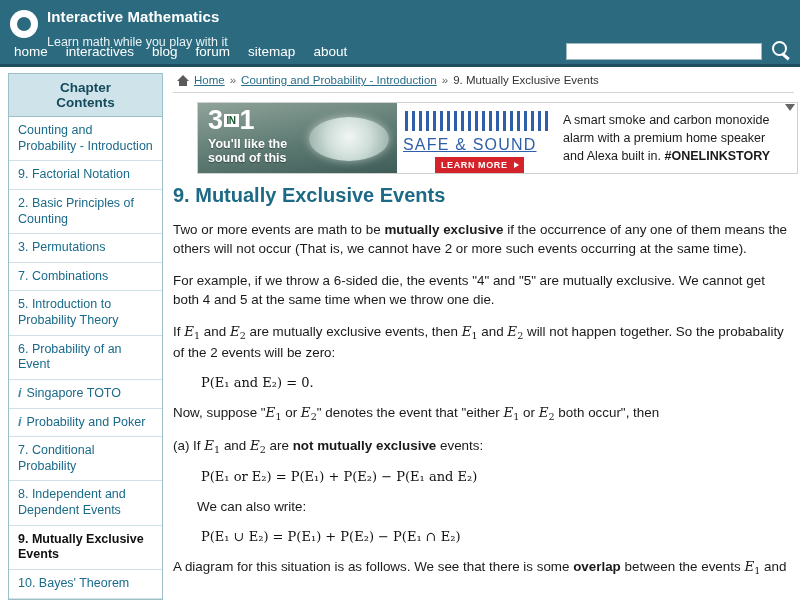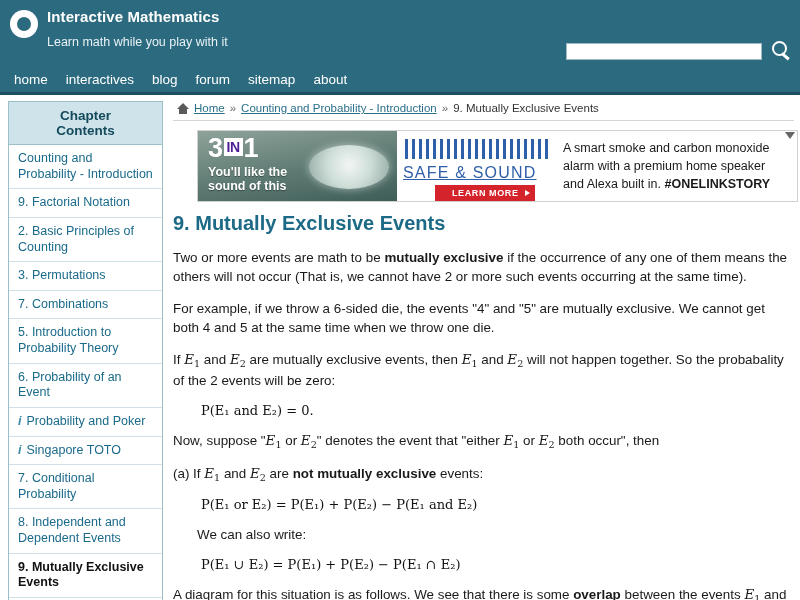--- a/index.html
+++ b/index.html
@@ -10,21 +10,21 @@
     background: #ffffff;
     font-family: "Liberation Sans", sans-serif;
     font-size: 13px;
     color: #222;
   }
 
   
   .header {
     background: #2b6a7f;
     color: #ffffff;
-    height: 92px;
+    height: 64px;
     position: relative;
   }
   .brand {
     display: flex;
     align-items: flex-start;
     padding: 8px 0 0 10px;
     gap: 9px;
   }
   .logo {
     width: 28px; height: 28px;
@@ -230,22 +230,22 @@
     position: absolute;
     left: 10px; top: 2px;
     font-size: 27px;
     font-weight: bold;
     letter-spacing: -0.5px;
     color: #ffffff;
   }
   .ad-3in1 .inbox {
     display: inline-block;
     background: #ffffff;
-    color: #4c1d95;
-    font-size: 14px;
+    color: #14532d;
+    font-size: 10px;
     padding: 1px 3px;
     vertical-align: 5px;
     margin: 0 1px;
   }
   .ad-sub {
     position: absolute;
     left: 10px; top: 34px;
     font-size: 12.5px;
     font-weight: bold;
     line-height: 1.15;
@@ -283,21 +283,21 @@
     text-decoration: underline;
   }
   .ad-cta {
     position: absolute;
     left: 38px; top: 54px;
     background: #d4232a;
     color: #ffffff;
     font-size: 9px;
     font-weight: bold;
     letter-spacing: .6px;
-    padding: 3px 16px 3px 17px;
+    padding: 3px 16px 3px 6px;
   }
   .ad-cta::after {
     content: "";
     position: absolute;
     right: 5px; top: 5px;
     border-left: 5px solid #ffffff;
     border-top: 3.5px solid transparent;
     border-bottom: 3.5px solid transparent;
   }
   .ad-right {
@@ -375,22 +375,22 @@
   <div class="sidebar">
     <div class="sidebar-title">Chapter Contents</div>
     <ul>
       <li><span>Counting and Probability - Introduction</span></li>
       <li><span>9. Factorial Notation</span></li>
       <li><span>2. Basic Principles of Counting</span></li>
       <li><span>3. Permutations</span></li>
       <li><span>7. Combinations</span></li>
       <li><span>5. Introduction to Probability Theory</span></li>
       <li><span>6. Probability of an Event</span></li>
+      <li><span class="info-i">i</span><span>Singapore TOTO</span></li>
       <li><span class="info-i">i</span><span>Probability and Poker</span></li>
-      <li><span class="info-i">i</span><span>Singapore TOTO</span></li>
       <li><span>7. Conditional Probability</span></li>
       <li><span>8. Independent and Dependent Events</span></li>
       <li class="current"><span>9. Mutually Exclusive Events</span></li>
       <li><span>10. Bayes' Theorem</span></li>
 
     </ul>
   </div>
 
   <div class="main">
 

